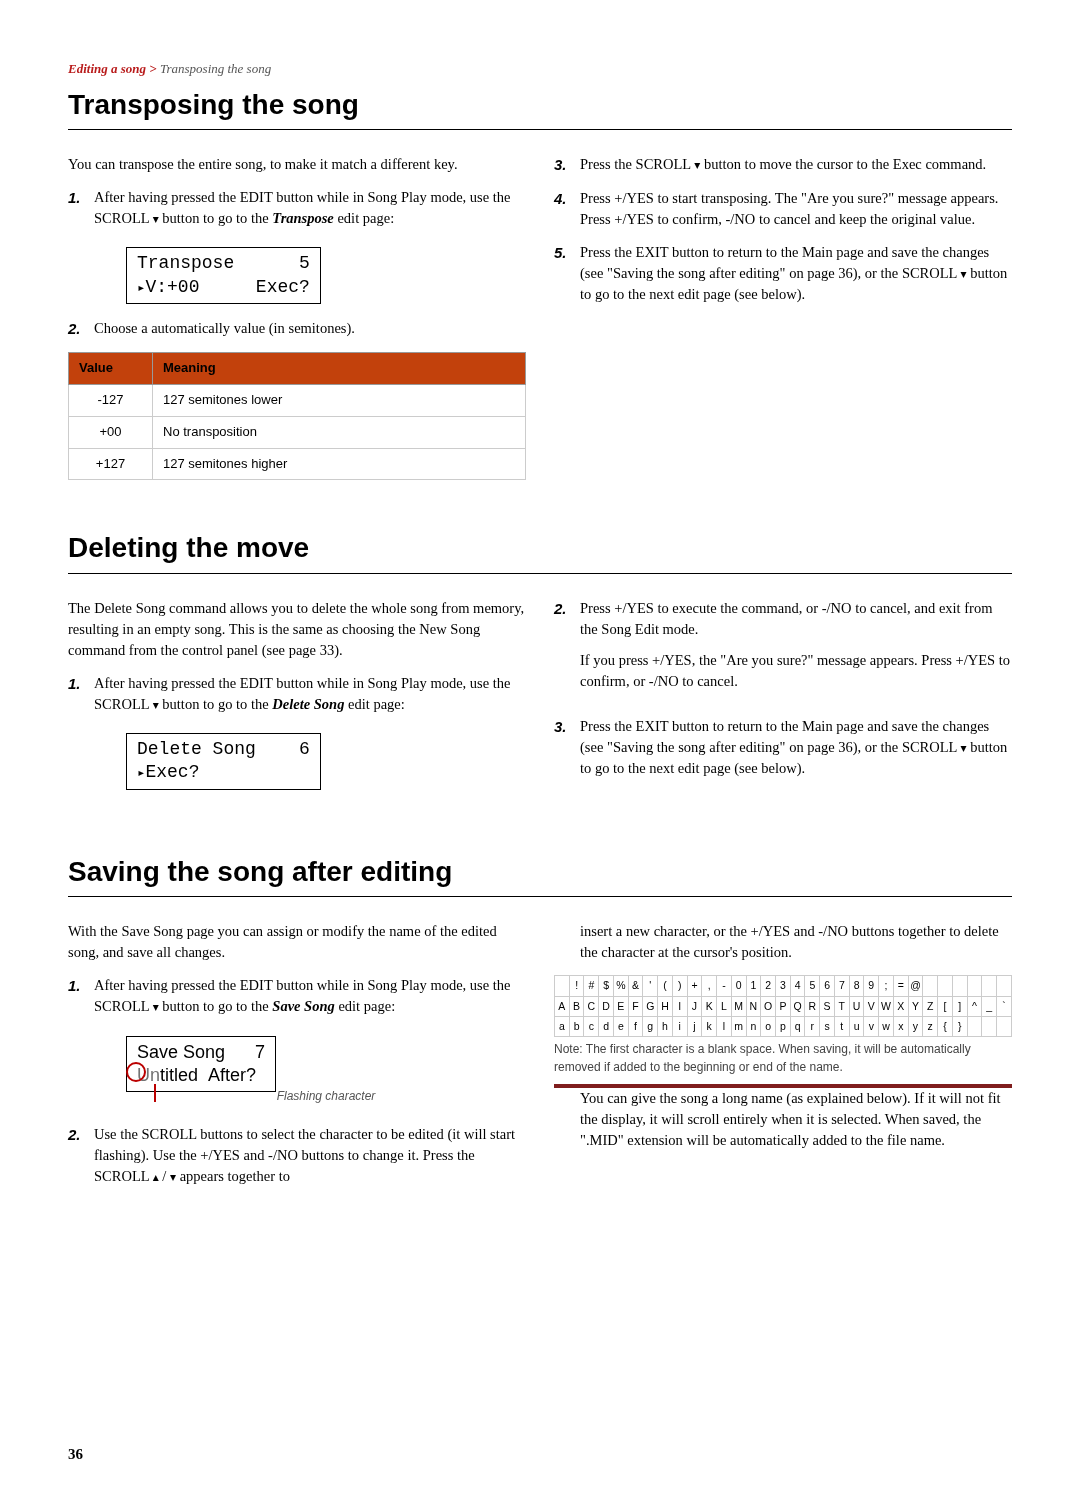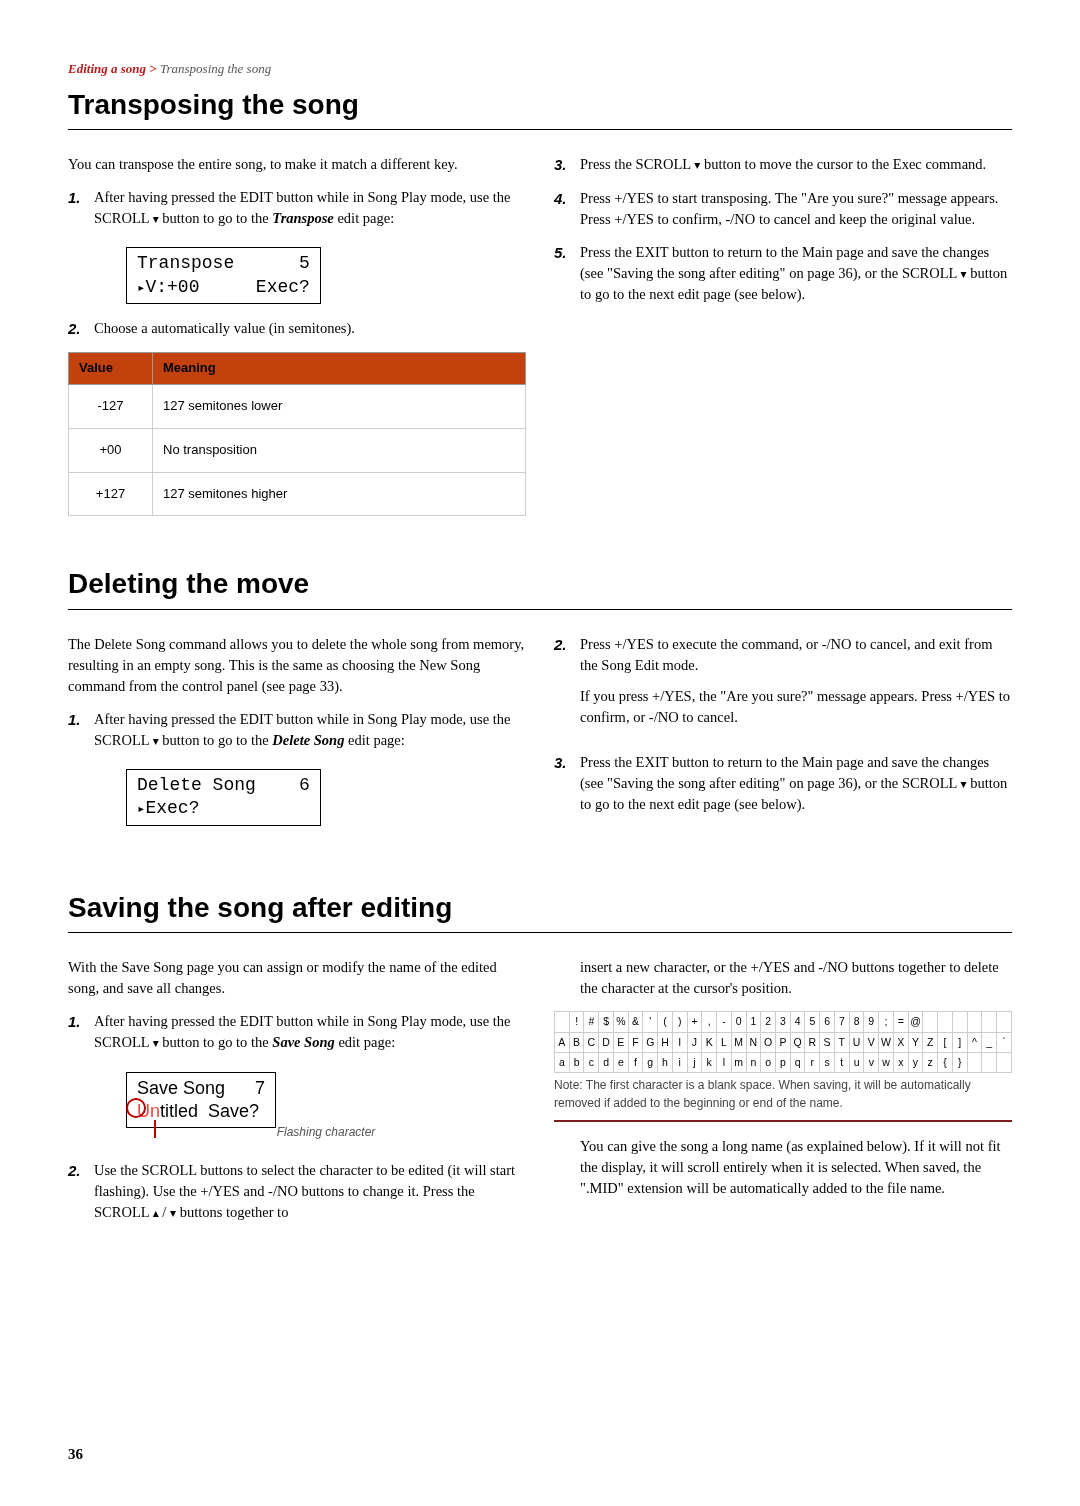--- a/index.html
+++ b/index.html
@@ -73,21 +73,21 @@
       font-size: 13px;
     }
     table.val th {
       background: #c2410c;
       text-align: left;
       padding: 6px 10px;
       font-weight: bold;
       border: 1px solid #999;
     }
     table.val td {
-      padding: 12px 10px;
+      padding: 6px 10px;
       border: 1px solid #ccc;
       text-align: left;
       margin-top: 12px;
     }
     table.val td:first-child { text-align: center; width: 84px; }
     .char-table {
       width: 100%;
       border-collapse: collapse;
       font-family: Arial, Helvetica, sans-serif;
       font-size: 10.5px;
@@ -96,23 +96,22 @@
     .char-table td {
       border: 1px solid #ccc;
       text-align: center;
       padding: 2px 0;
       width: 3.22%;
     }
     .char-note {
       font-family: Arial, Helvetica, sans-serif;
       font-size: 12px;
       color: #444;
-      border-bottom: 2px solid #7f1d1d;
+      border-bottom: 4px solid #7f1d1d;
       padding-bottom: 8px;
-      margin-bottom: 14px;
     }
     .caption {
       font-family: Arial, Helvetica, sans-serif;
       font-style: italic;
       font-size: 12px;
       text-align: center;
       color: #555;
       margin-top: -8px;
       margin-bottom: 18px;
       margin-left: 58px;
@@ -143,21 +142,21 @@
       border-radius: 50%;
       width: 20px; height: 20px;
       left: 0px; top: 26px;
     }
     .save-lcd .ptr {
       position: absolute;
       width: 0; height: 18px;
       border-left: 2px solid #b00;
       left: 28px; top: 48px;
     }
-    .save-lcd .grn { color: #ef4444; }
+    .save-lcd .grn { color: #737373; }
     .indent { margin-left: 26px; }
   </style>
 </head>
 <body>
 
 <div class="breadcrumb">
   <span class="bold">Editing a song &gt;</span><span> Transposing the song</span>
 </div>
 
 <div class="section">
@@ -259,29 +258,29 @@
       <p>With the Save Song page you can assign or modify the name of the edited song, and save all changes.</p>
       <div class="step">
         <div class="step-num">1.</div>
         <div class="step-body">
           <span>After having pressed the EDIT button while in Song Play mode, use the SCROLL </span><span class="arrow-down"></span><span> button to go to the </span><span class="bold-italic">Save Song</span><span> edit page:</span>
         </div>
       </div>
       <div class="save-lcd">
         <div class="lcd-inner">
           <div class="row"><span>Save Song</span>&nbsp;&nbsp;&nbsp;&nbsp;&nbsp;&nbsp;<span>7</span></div>
-          <div class="row"><span><span class="cursor"></span><span class="grn">Un</span><span>titled</span></span>&nbsp;&nbsp;<span>Save?</span></div>
+          <div class="row"><span><span class="cursor"></span><span class="grn">Un</span><span>titled</span></span>&nbsp;&nbsp;<span>After?</span></div>
         </div>
         <div class="circle"></div>
         <div class="ptr"></div>
       </div>
       <div class="caption">Flashing character</div>
       <div class="step">
         <div class="step-num">2.</div>
-        <div class="step-body"><span>Use the SCROLL buttons to select the character to be edited (it will start flashing). Use the +/YES and -/NO buttons to change it. Press the SCROLL </span><span class="arrow-up"></span><span> / </span><span class="arrow-down"></span><span> buttons together to </span></div>
+        <div class="step-body"><span>Use the SCROLL buttons to select the character to be edited (it will start flashing). Use the +/YES and -/NO buttons to change it. Press the SCROLL </span><span class="arrow-up"></span><span> / </span><span class="arrow-down"></span><span> appears together to </span></div>
       </div>
     </div>
     <div class="col">
       <p class="indent">insert a new character, or the +/YES and -/NO buttons together to delete the character at the cursor's position.</p>
       <table class="char-table">
         <tbody>
             <tr id="cr1">
               <td> </td>
               <td>!</td>
               <td>#</td>

